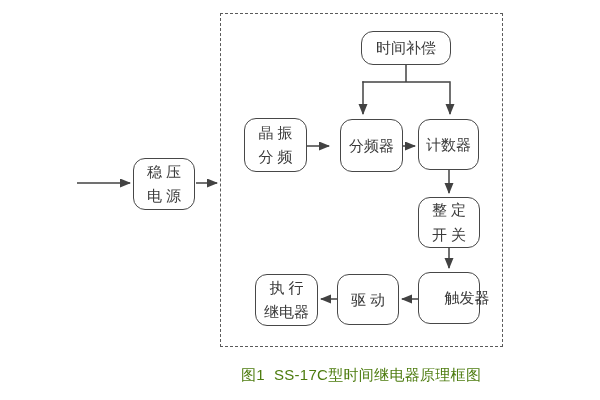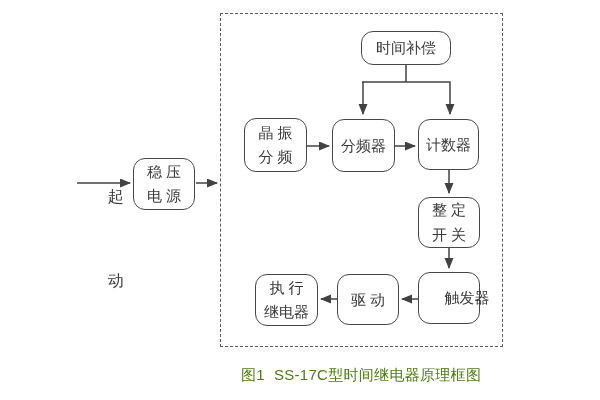--- a/index.html
+++ b/index.html
@@ -35,21 +35,21 @@
     align-items: center;
     justify-content: center;
     font-size: 15px;
     line-height: 24px;
     color: #3a3a3a;
     white-space: pre;
   }
   .pos-regulator    { left:133px; top:158px; width:62px; height:52px; }
   .pos-compensation { left:361px; top:31px;  width:90px; height:34px; }
   .pos-crystal      { left:244px; top:118px; width:63px; height:54px; }
-  .pos-divider      { left:332px; top:119px; width:63px; height:53px; }
+  .pos-divider      { left:340px; top:119px; width:63px; height:53px; }
   .pos-counter      { left:418px; top:119px; width:61px; height:51px; }
   .pos-setting      { left:418px; top:197px; width:62px; height:51px;justify-content:space-between; }
   .pos-trigger      { left:418px; top:272px; width:62px; height:52px;padding-left:36px; }
   .pos-drive        { left:337px; top:274px; width:62px; height:51px; }
   .pos-executor     { left:255px; top:274px; width:63px; height:52px; }
   .start-label {
     position: absolute;
     left: 90px; top: 159px;
     width: 30px;
     text-align: center;
@@ -90,25 +90,20 @@
       <path d="M395,146 H415" marker-end="url(#arrow)"></path>
       <path d="M449,170 V193" marker-end="url(#arrow)"></path>
       <path d="M449,248 V268" marker-end="url(#arrow)"></path>
       <path d="M418,299 H402" marker-end="url(#arrow)"></path>
       <path d="M337,299 H321" marker-end="url(#arrow)"></path>
     </g>
   </svg>
 
   <div class="dashed-frame"></div>
 
-  <div class="start-label">
-    <span>起</span>
-    <span class="gap"></span>
-    <span>动</span>
-  </div>
 
   <div class="box pos-regulator">
     <span>稳 压</span>
     <span>电 源</span>
   </div>
 
   <div class="box pos-compensation">
     <span>时间补偿</span>
   </div>
 

